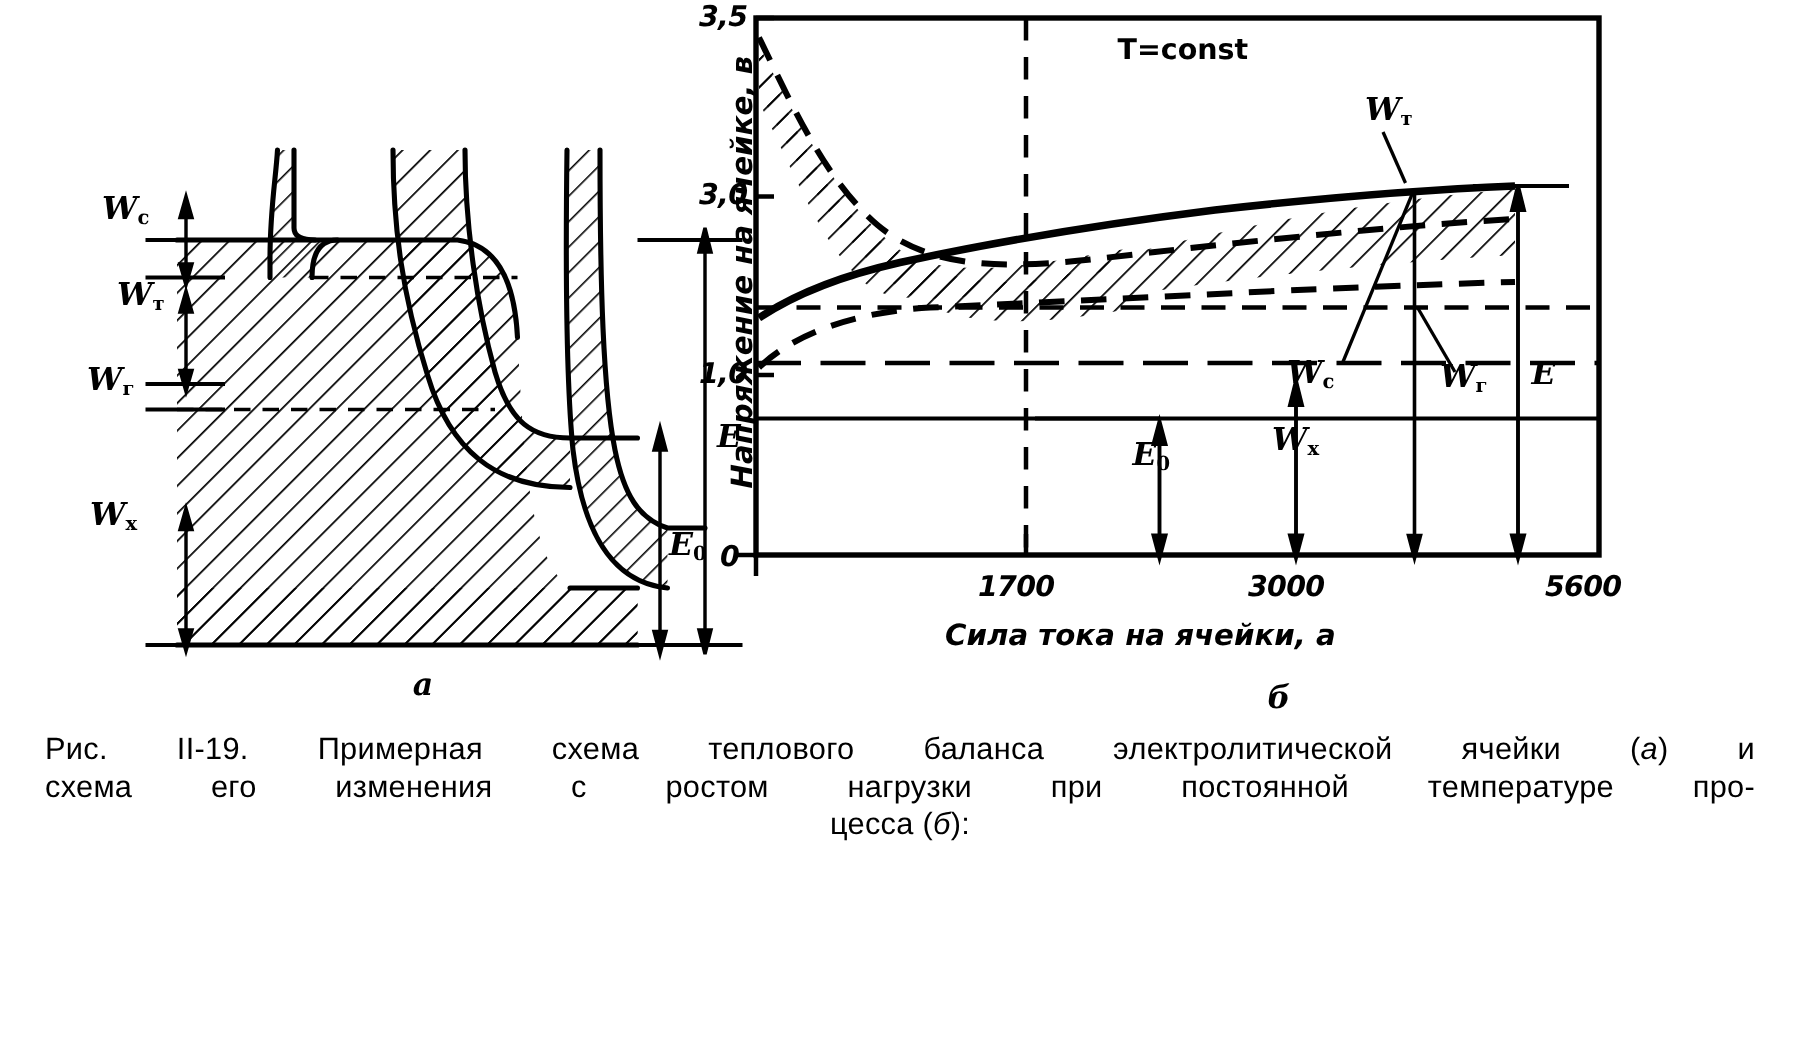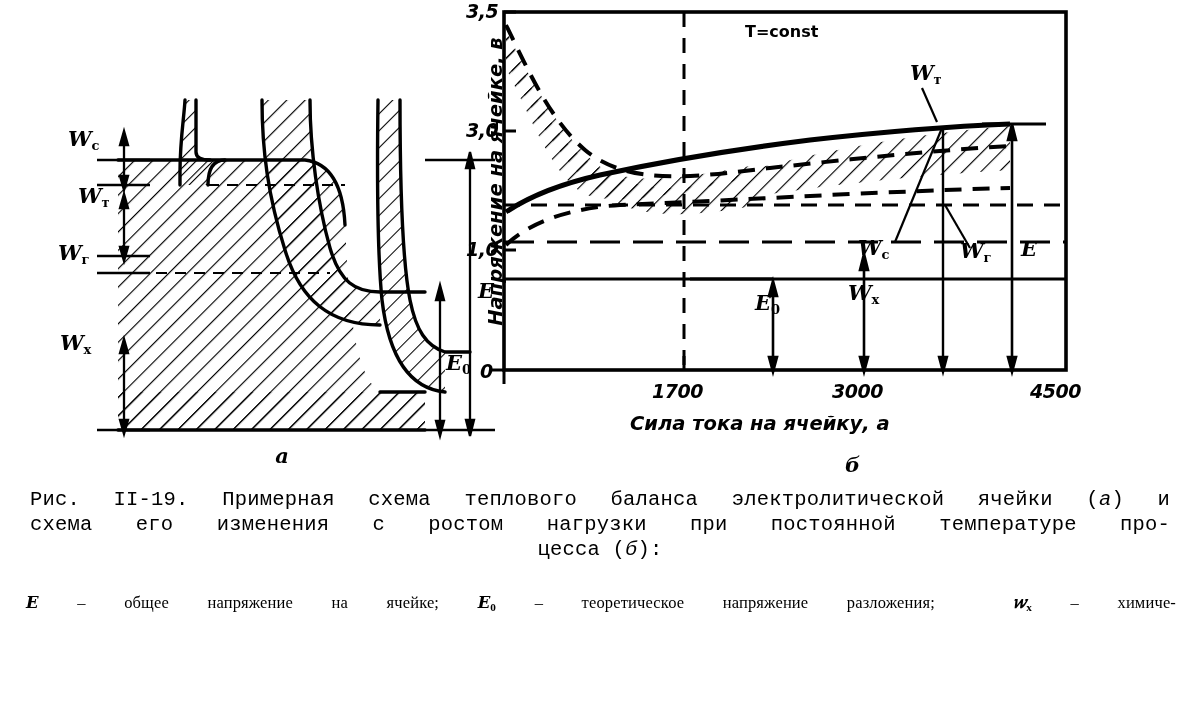--- a/index.html
+++ b/index.html
@@ -20,21 +20,21 @@
   .sublabel{
     position:absolute;font-family:"DejaVu Serif", serif;
     font-style:italic;font-weight:700;font-size:21px;
     text-align:center;
   }
   #sublabel-a{left:262px;top:443px;width:40px;}
 
   
   #caption{
     position:absolute;left:30px;top:487px;width:1140px;
-    font-family:Liberation Mono, monospace;font-size:20.5px;line-height:25px;
+    font-family:Liberation Sans, sans-serif;font-size:20.5px;line-height:25px;
     text-align:justify;text-align-last:center;
     letter-spacing:.2px;
   }
   #caption .ln{display:block;white-space:pre-wrap;}
   #caption .ln.l1,#caption .ln.l2{text-align:justify;text-align-last:justify;}
   #caption .ln.l3{text-align:right;}
   .it{font-style:italic;}
 
   
   #notes{
@@ -51,21 +51,21 @@
 
   
   .ctext{
     position:absolute;font-family:"DejaVu Sans", sans-serif;
     font-style:italic;font-weight:700;white-space:nowrap;
   }
   .tick{font-size:19px;letter-spacing:-.5px;}
   .axname{font-size:19.5px;}
   .glab{font-family:"DejaVu Serif", serif;font-style:italic;font-weight:700;font-size:21px;}
   .glab sub{font-size:.62em;vertical-align:-.28em;font-style:normal;}
-  .tconst{font-family:"DejaVu Sans", sans-serif;font-size:16px;font-weight:600;font-style:normal;}
+  .tconst{font-family:"DejaVu Sans", sans-serif;font-size:19px;font-weight:600;font-style:normal;}
 
   
   .alab{
     position:absolute;font-family:"DejaVu Serif", serif;
     font-style:italic;font-weight:700;font-size:21px;white-space:nowrap;
   }
   .alab sub{font-size:.62em;vertical-align:-.28em;font-style:normal;}
 </style>
 </head>
 <body>
@@ -276,24 +276,24 @@
       </g>
     </svg>
 
     <div class="ctext tick" style="left:-24px;top:0px">3,5</div>
     <div class="ctext tick" style="left:-24px;top:119px">3,0</div>
     <div class="ctext tick" style="left:-24px;top:238px">1,0</div>
     <div class="ctext tick" style="left:-10px;top:360px">0</div>
 
     <div class="ctext tick" style="left:162px;top:380px">1700</div>
     <div class="ctext tick" style="left:342px;top:380px">3000</div>
-    <div class="ctext tick" style="left:540px;top:380px">4500</div>
+    <div class="ctext tick" style="left:540px;top:380px">5600</div>
 
     <div class="ctext axname" style="left:-160px;top:170px;transform:rotate(-90deg);transform-origin:center;width:330px;text-align:center">Напряжение на ячейке, в</div>
-    <div class="ctext axname" style="left:140px;top:412px">Сила тока на ячейку, а</div>
+    <div class="ctext axname" style="left:140px;top:412px">Сила тока на ячейки, а</div>
 
     <div class="ctext tconst" style="left:255px;top:22px">T=const</div>
 
     <div class="ctext glab" style="left:420px;top:60px">
       <span>W</span><sub>т</sub>
     </div>
     <div class="ctext glab" style="left:368px;top:235px">
       <span>W</span><sub>с</sub>
     </div>
     <div class="ctext glab" style="left:470px;top:238px">
@@ -312,16 +312,15 @@
     <div class="sublabel" style="left:355px;top:452px">б</div>
   </div>
 
   <div id="caption">
     <span class="ln l1">Рис. II-19. Примерная схема теплового баланса электролитической ячейки (<i class="it">а</i>) и</span>
     <span class="ln l2">схема его изменения с ростом нагрузки при постоянной температуре про-</span>
     <span class="ln l3">цесса (<i class="it">б</i>):</span>
   </div>
 
   <div id="notes">
-    <span class="nln n1"><span class="sym">E</span> – общее напряжение на ячейке; <span class="sym">E</span><sub>0</sub> – теоретическое напряжение разложения;&nbsp; <span class="symw">𝑤</span><sub>х</sub> – химиче-</span>
   </div>
 
 </div>
 
 </body></html>

